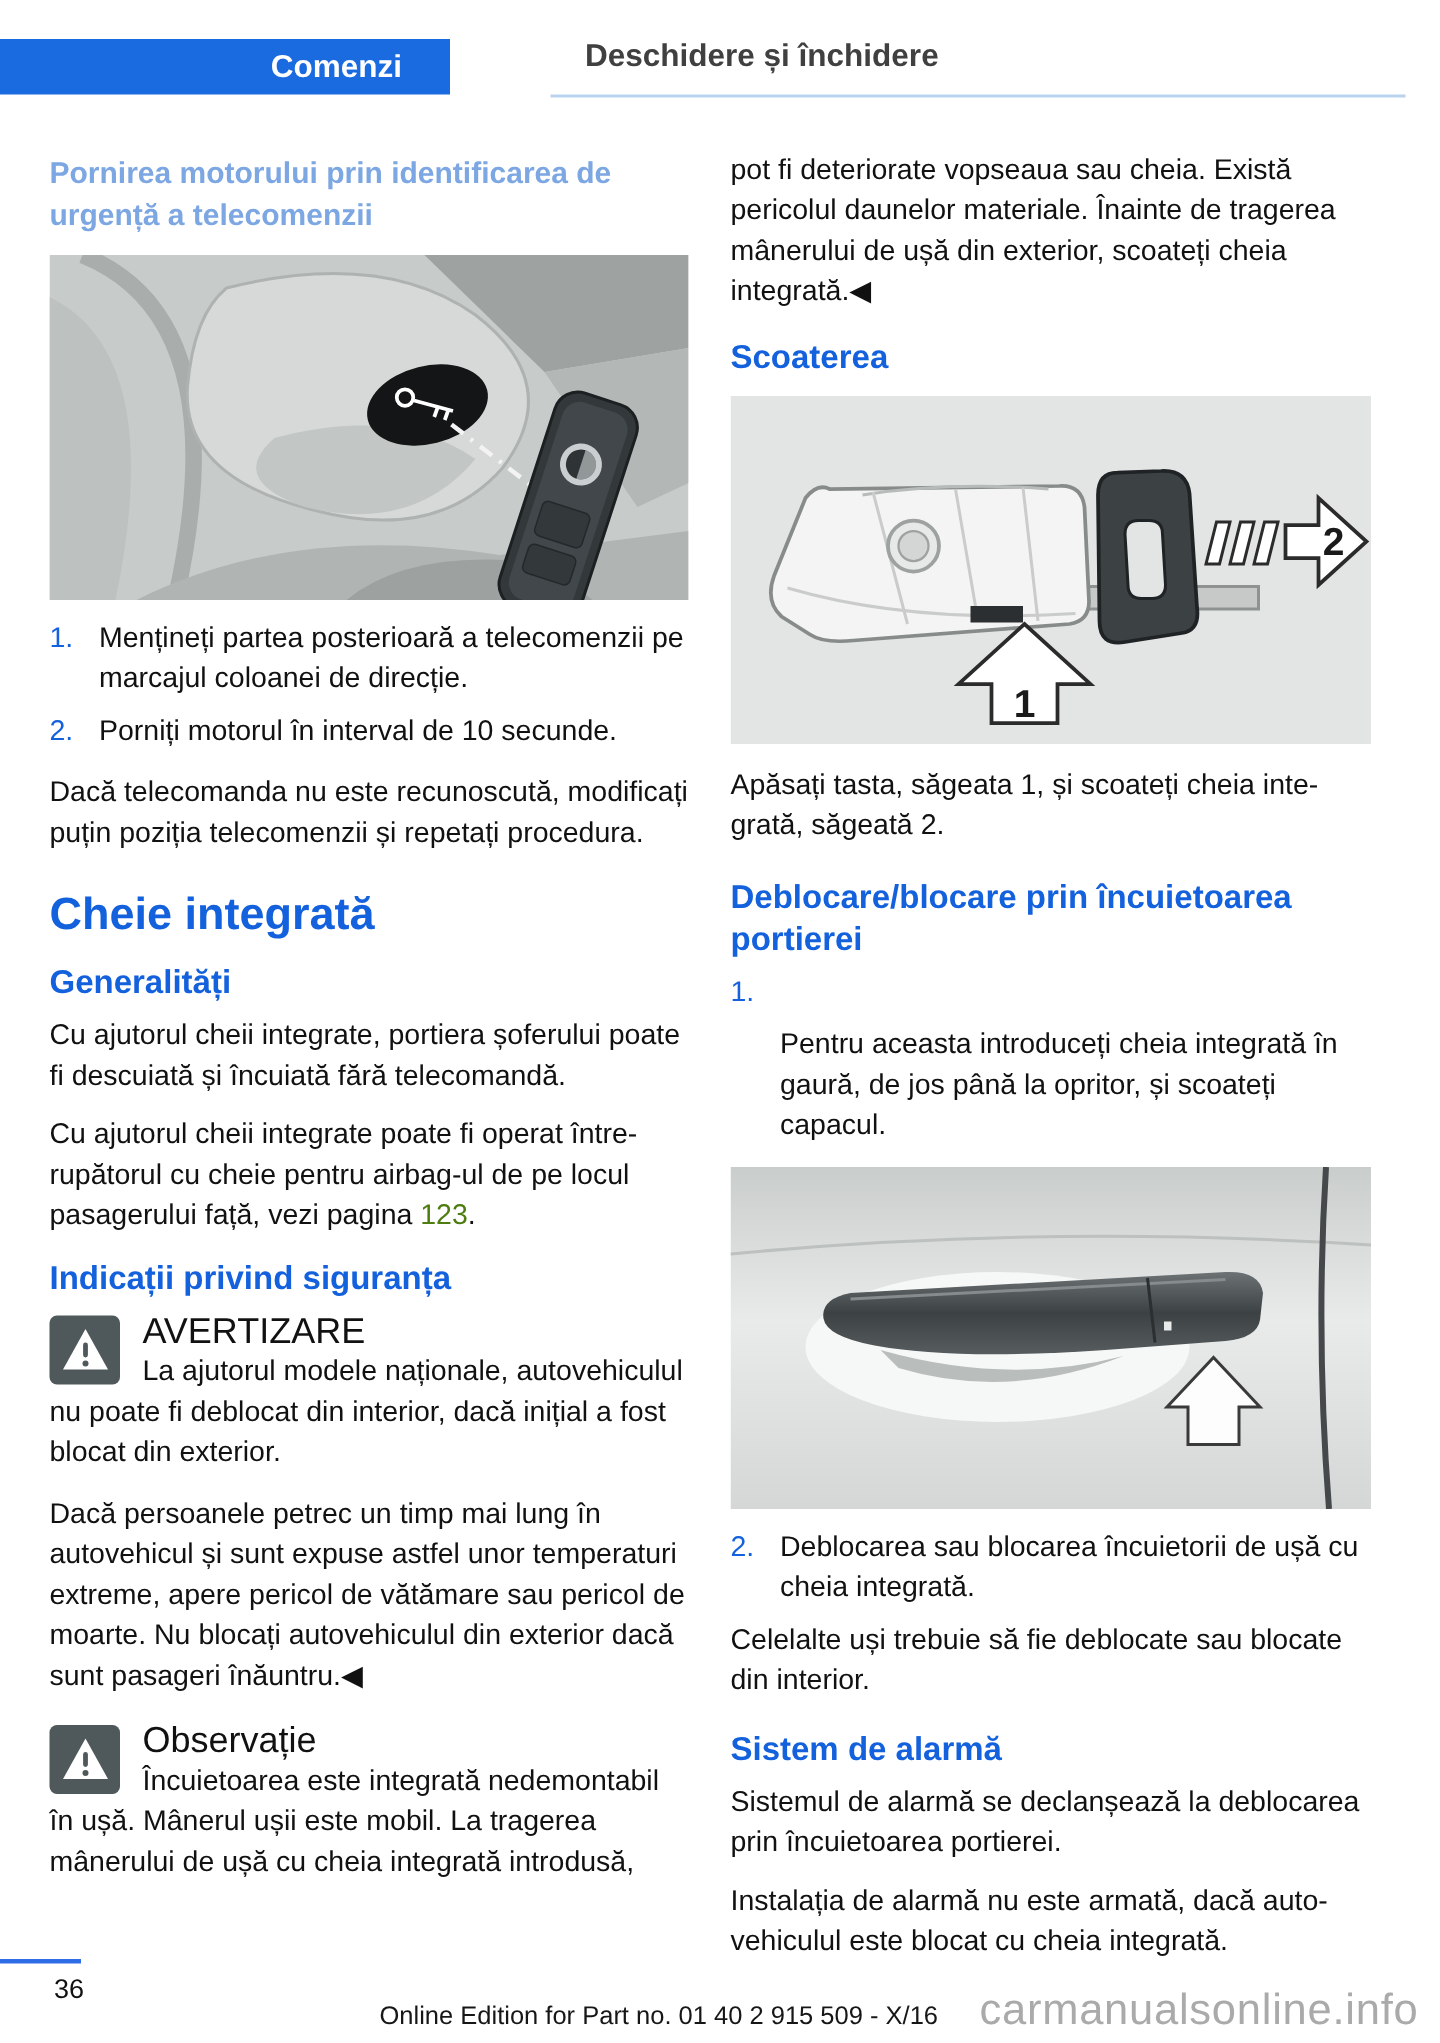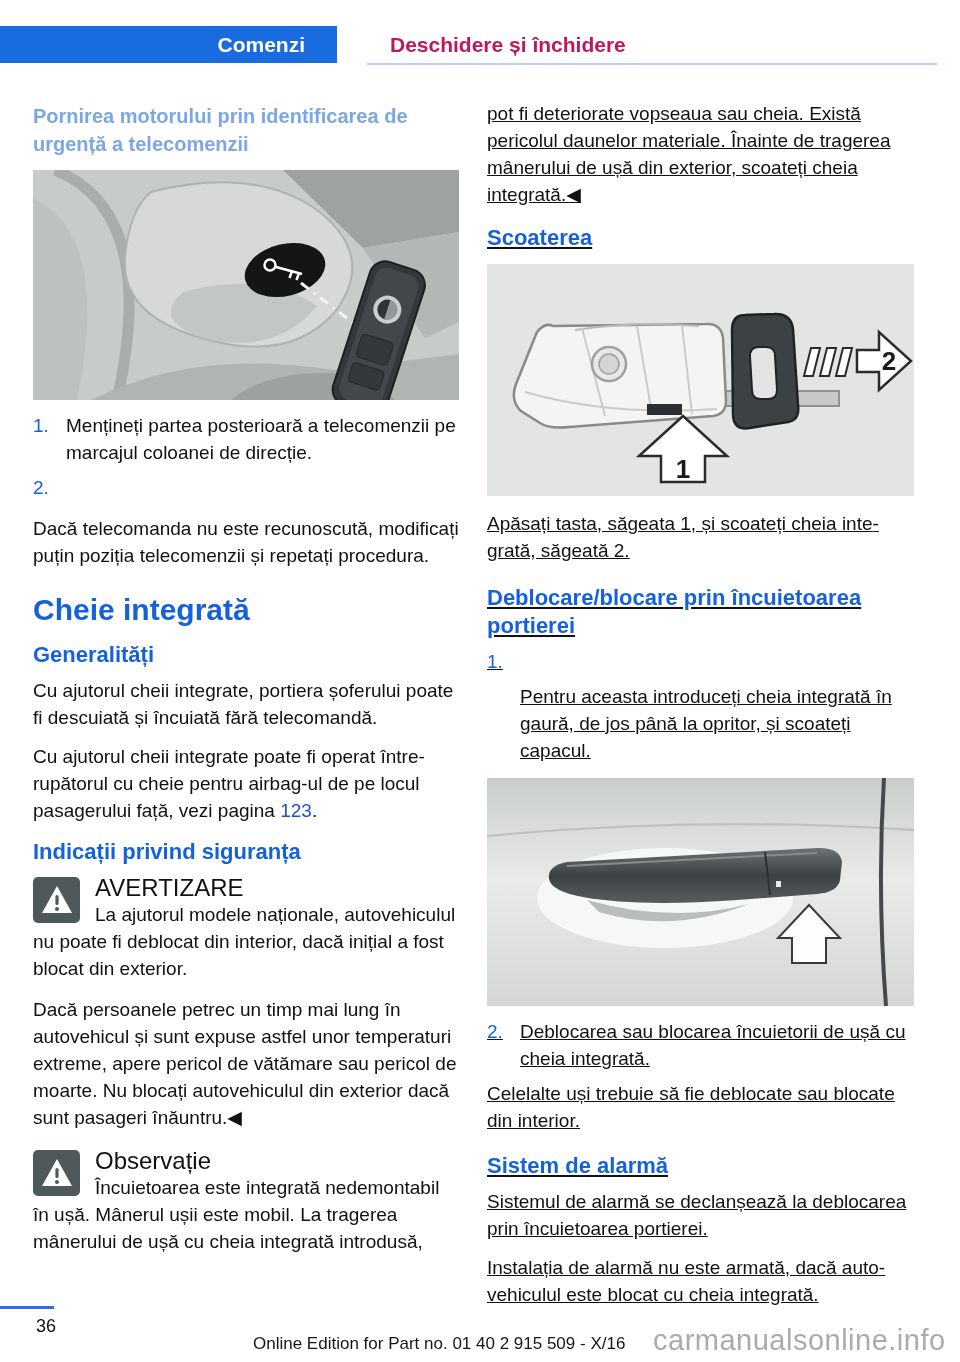--- a/index.html
+++ b/index.html
@@ -3,34 +3,34 @@
 <meta charset="utf-8">
 <style>
   * { box-sizing: border-box; }
   html,body { margin:0; padding:0; background:#ffffff; }
   .page {
     position:relative; width:960px; height:1362px; background:#ffffff;
     font-family:"Liberation Sans", sans-serif; color:#111111; overflow:hidden;
   }
   
   .header-tab {
-    position:absolute; left:0; top:26px; width:337px; height:37px;
+    position:absolute; left:0; top:26px; width:300px; height:37px;
     background:#1a6be0; color:#ffffff; font-size:21px; font-weight:bold;
     display:flex; align-items:center; justify-content:flex-end; padding-right:32px;
   }
   .header-section {
     position:absolute; left:390px; top:26px; height:37px;
-    display:flex; align-items:center;
-    color:#be185d; font-size:21px; font-weight:bold;
+    display:flex; 
+    color:#404040; font-size:21px; font-weight:bold;
   }
   .header-rule { position:absolute; left:367px; top:63px; width:570px; height:2px; background:#b9d2ee; }
   
   .col { position:absolute; top:100px; }
   .col.left  { left:33px;  width:426px; }
-  .col.right { left:487px; width:427px;text-decoration:underline; }
+  .col.right { left:487px; width:427px; }
   p { margin:0 0 12px; font-size:19px; line-height:27px; hyphens:manual; }
   h2.light { color:#7ca7e2; font-size:20px; line-height:28px; font-weight:bold; margin:2px 0 12px; }
   h1.big   { color:#1461dd; font-size:30px; line-height:34px; font-weight:bold; margin:24px 0 14px; }
   h3.blue  { color:#1461dd; font-size:22px; line-height:28px; font-weight:bold; margin:14px 0 8px; }
   h3.blue.tight { margin-top:4px; }
   figure { margin:0 0 12px; }
   figure svg { display:block; }
   
   .li { display:flex; margin:0 0 8px; }
   .li .num { color:#1461dd; width:33px; flex:0 0 33px; font-size:19px; line-height:27px; }
@@ -98,30 +98,31 @@
       </svg>
     </figure>
 
     <div class="olist">
       <div class="li">
         <span class="num">1.</span>
         <span class="txt">Mențineți partea posterioară a telecomen­zii pe marcajul coloanei de direcție.</span>
       </div>
       <div class="li">
         <span class="num">2.</span>
+        <span class="txt">Porniți motorul în interval de 10 secunde.</span>
       </div>
     </div>
 
     <p style="margin-top:14px">Dacă telecomanda nu este recunoscută, modi­ficați puțin poziția telecomenzii și repetați pro­cedura.</p>
 
     <h1 class="big">Cheie integrată</h1>
 
     <h3 class="blue tight">Generalități</h3>
     <p>Cu ajutorul cheii integrate, portiera șoferului poate fi descuiată și încuiată fără telecomandă.</p>
-    <p><span>Cu ajutorul cheii integrate poate fi operat între­rupătorul cu cheie pentru airbag-ul de pe locul pasagerului față, vezi pagina </span><a href="#" style="color:#1d4ed8; text-decoration:none;">123</a><span>.</span></p>
+    <p><span>Cu ajutorul cheii integrate poate fi operat între­rupătorul cu cheie pentru airbag-ul de pe locul pasagerului față, vezi pagina </span><a href="#" style="color:#4d7c0f; text-decoration:none;">123</a><span>.</span></p>
 
     <h3 class="blue">Indicații privind siguranța</h3>
 
     <div class="advisory">
       <span class="adv-icon">
         <svg width="34" height="32" viewBox="0 0 34 32" aria-hidden="true">
           <path d="M17 2 L32 29 L2 29 Z" fill="#ffffff"></path>
           <rect x="15.4" y="11" width="3.2" height="10" rx="1.6" fill="#4f585a"></rect>
           <circle cx="17" cy="25" r="2" fill="#4f585a"></circle>
         </svg>

